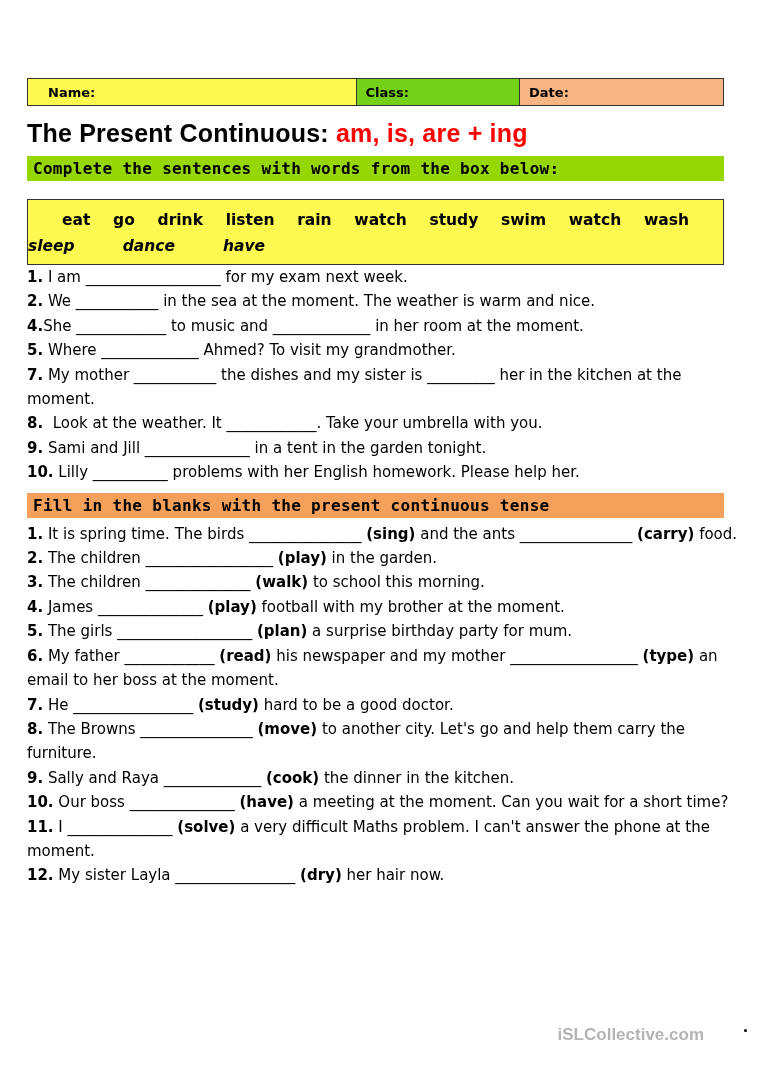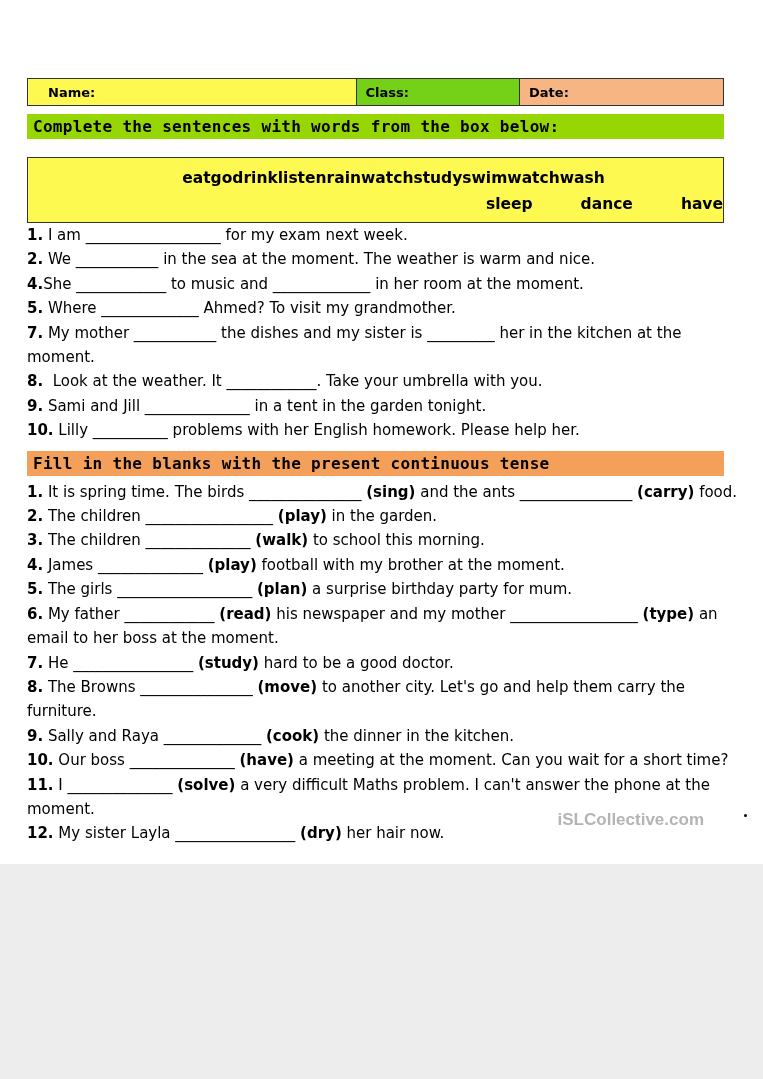--- a/index.html
+++ b/index.html
@@ -1,19 +1,19 @@
 <!DOCTYPE html>
 <html style="--name-bg: #fdf951; --class-bg: #74d117; --date-bg: #f6b583; --lime-bar: #96d703; --orange-bar: #f5a05a; --wordbox-bg: #fdf951; --title-red: #ff0000; --watermark: #b4b4b4;"><head>
 <meta charset="utf-8">
 <style>
   * { box-sizing: border-box; }
   html,body { margin:0; padding:0; background:#ededed; }
   .page {
     position:relative;
-    width:763px; height:864px;
+    width:763px; height:1079px;
     background:#ffffff;
     font-family:"DejaVu Sans", sans-serif;
     color:#000;
     overflow:hidden;
   }
   .inner { padding:78px 18px 0 27px; }
 
   
   .header-table { width:697px; border-collapse:collapse; table-layout:fixed; }
   .header-table td {
@@ -47,22 +47,22 @@
 
   
   .wordbox {
     width:697px; margin-top:18px;
     background:var(--wordbox-bg);
     border:1px solid #333;
     font-weight:bold; font-size:15.5px;
     padding:7px 0 5px 0;
   }
   .wb-line { display:flex; line-height:26px; }
-  .wb-line1 { justify-content:center; padding:0 34px;margin-left:36px; }
-  .wb-line2 { justify-content:flex-end; gap:48px; }
+  .wb-line1 { justify-content:space-between; padding:0 34px; }
+  .wb-line2 { justify-content:flex-start; gap:48px;font-style:italic; }
 
   
   .sentences { width:716px; font-size:15px; }
   .ex1 { }
   .ex2 { margin-top:4px; }
   .sentence { line-height:24.4px; white-space:pre-wrap; }
   .sentence .bold { font-weight:bold; }
 
   
   .footer {
@@ -86,20 +86,21 @@
     <table class="header-table">
       <tbody>
           <tr>
         <td class="cell-name">Name:</td>
         <td class="cell-class">Class:</td>
         <td class="cell-date">Date:</td>
       </tr>
     </tbody>
       </table>
 
+    <h1 class="title"><span>The Present Continuous: </span><span class="red">am, is, are + ing</span></h1>
 
     <div class="bar lime">Complete the sentences with words from the box below:</div>
 
     <div class="wordbox">
       <div class="wb-line wb-line1" id="wb1">
           <span>eat</span>
           <span>go</span>
           <span>drink</span>
           <span>listen</span>
           <span>rain</span>

